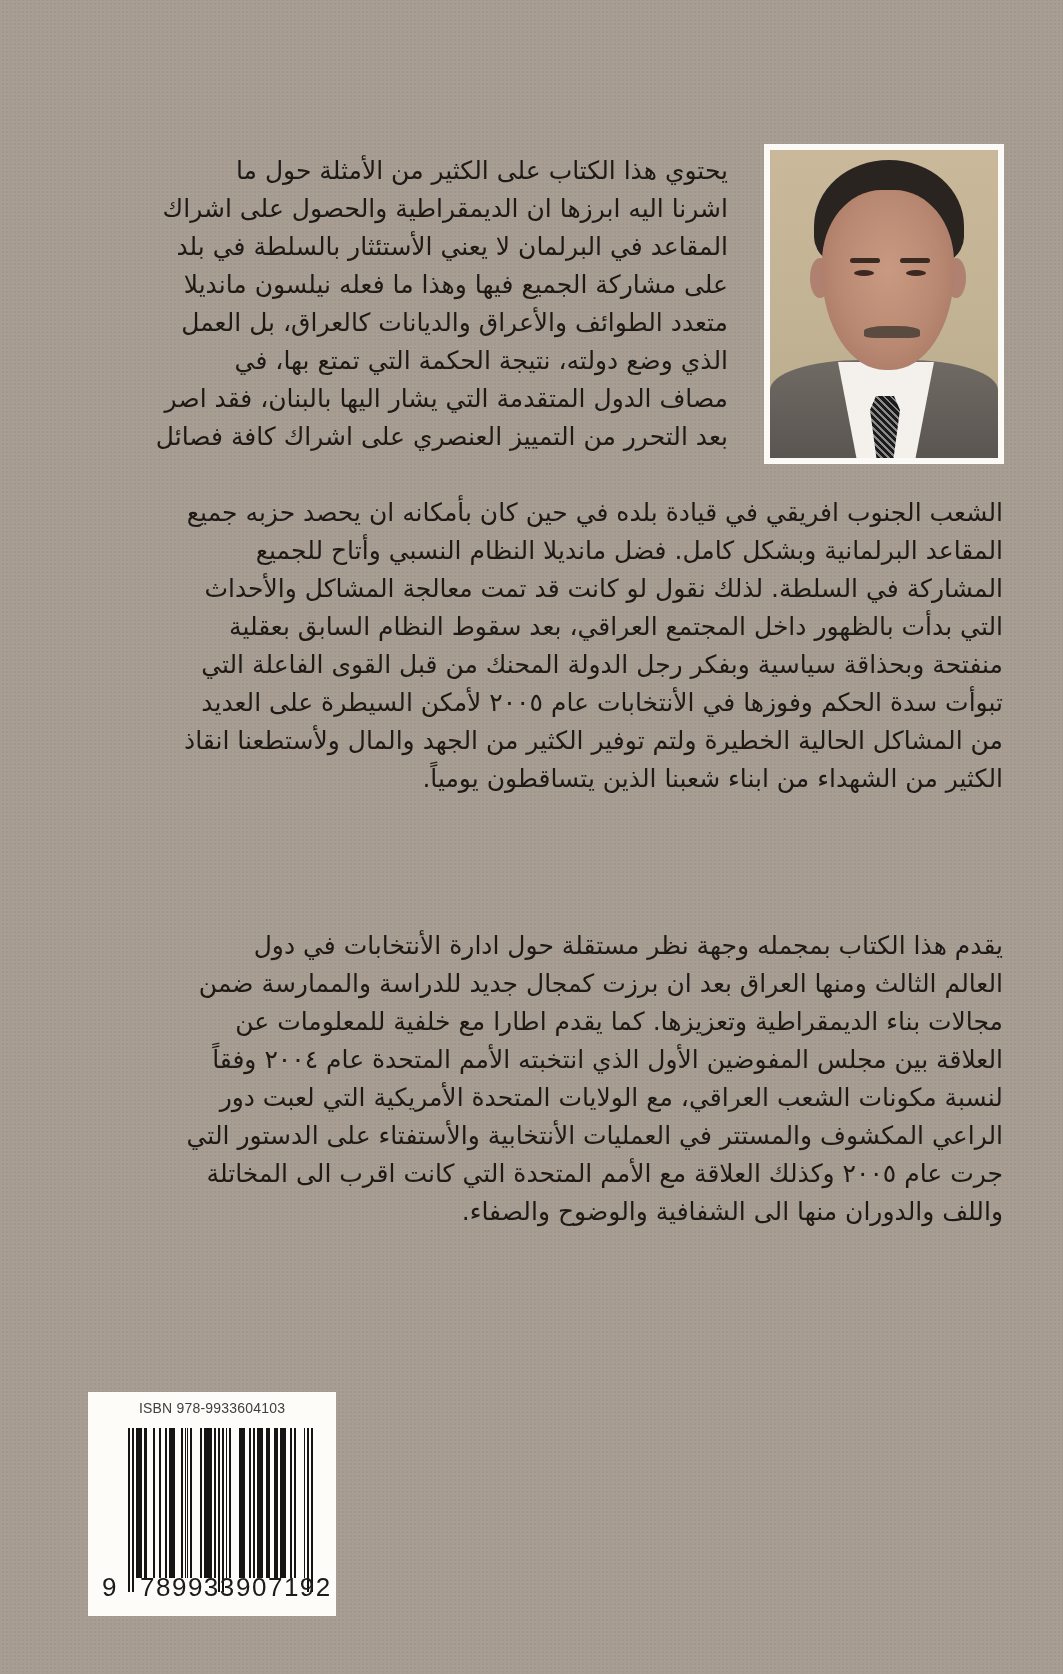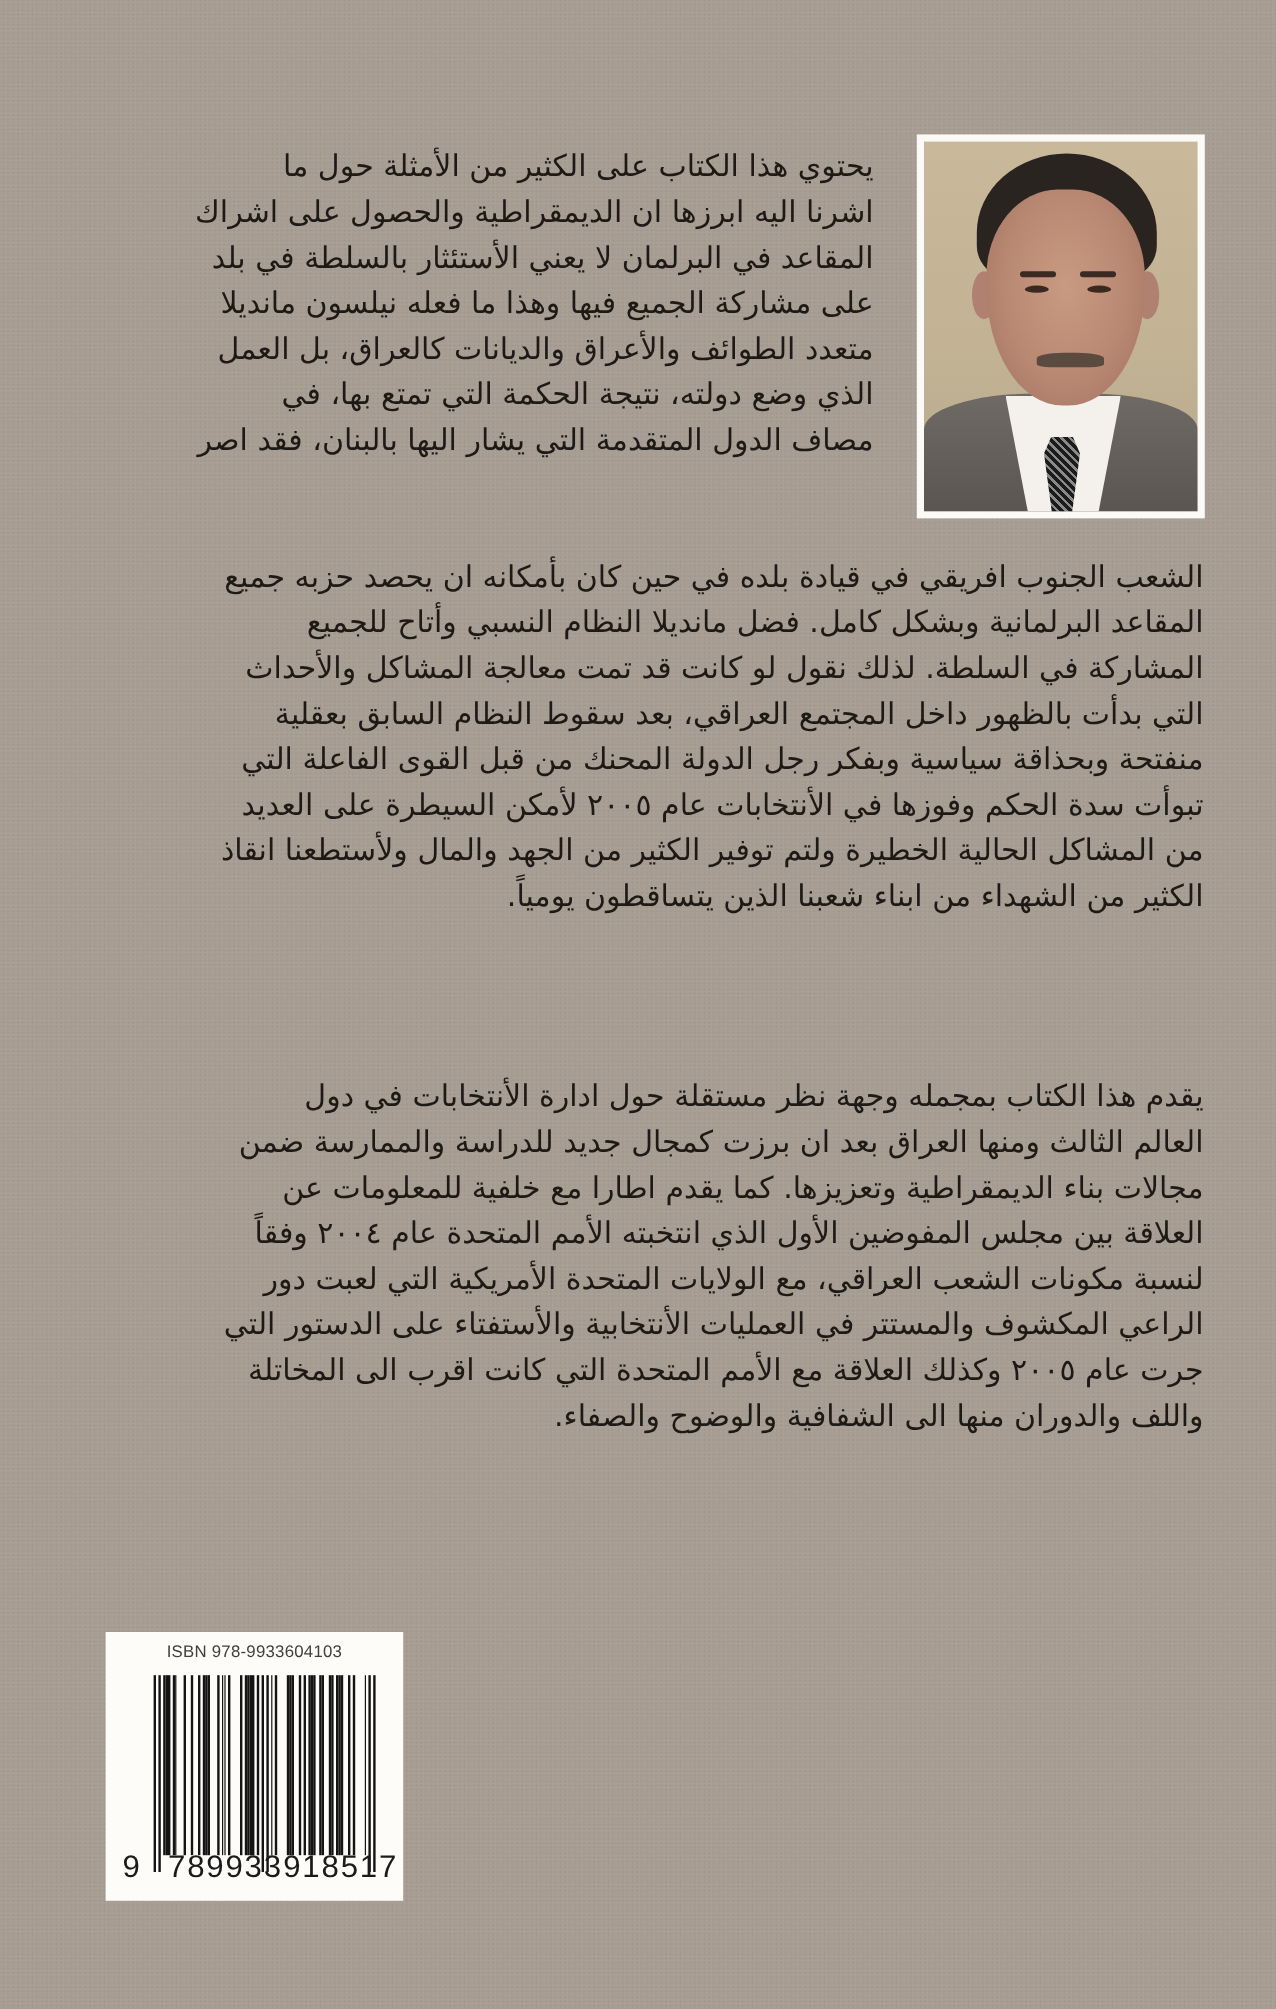--- a/index.html
+++ b/index.html
@@ -10,21 +10,21 @@
       background-image:
         radial-gradient(rgba(255,255,255,0.05) 1px, transparent 1px),
         radial-gradient(rgba(0,0,0,0.04) 1px, transparent 1px);
       background-size: 3px 3px, 4px 4px;
       background-position: 0 0, 1px 2px;
       position: relative;
       overflow: hidden;
       font-family: "DejaVu Sans", sans-serif;
       color: #1c1714;
     }
-    .cover { position: absolute; inset: 0; }
+    .cover { position: absolute; inset: 0; margin-top: 32px; }
 
     
     .photo-frame {
       position: absolute;
       left: 764px;
       top: 112px;
       width: 240px;
       height: 320px;
       background: #fbfaf6;
       padding: 6px;
@@ -147,20 +147,21 @@
   </div>
 
   <div class="para para1a">
     <span class="line">يحتوي هذا الكتاب على الكثير من الأمثلة حول ما</span>
     <span class="line">اشرنا اليه ابرزها ان الديمقراطية والحصول على اشراك</span>
     <span class="line">المقاعد في البرلمان لا يعني الأستئثار بالسلطة في بلد</span>
     <span class="line">على مشاركة الجميع فيها وهذا ما فعله نيلسون مانديلا</span>
     <span class="line">متعدد الطوائف والأعراق والديانات كالعراق، بل العمل</span>
     <span class="line">الذي وضع دولته، نتيجة الحكمة التي تمتع بها، في</span>
     <span class="line">مصاف الدول المتقدمة التي يشار اليها بالبنان، فقد اصر</span>
+    <span class="line">بعد التحرر من التمييز العنصري على اشراك كافة فصائل</span>
   </div>
 
   <div class="para para1b">
     <span class="line">الشعب الجنوب افريقي في قيادة بلده في حين كان بأمكانه ان يحصد حزبه جميع</span>
     <span class="line">المقاعد البرلمانية وبشكل كامل. فضل مانديلا النظام النسبي وأتاح للجميع</span>
     <span class="line">المشاركة في السلطة. لذلك نقول لو كانت قد تمت معالجة المشاكل والأحداث</span>
     <span class="line">التي بدأت بالظهور داخل المجتمع العراقي، بعد سقوط النظام السابق بعقلية</span>
     <span class="line">منفتحة وبحذاقة سياسية وبفكر رجل الدولة المحنك من قبل القوى الفاعلة التي</span>
     <span class="line">تبوأت سدة الحكم وفوزها في الأنتخابات عام ٢٠٠٥ لأمكن السيطرة على العديد</span>
     <span class="line">من المشاكل الحالية الخطيرة ولتم توفير الكثير من الجهد والمال ولأستطعنا انقاذ</span>
@@ -224,16 +225,16 @@
         <div class="bar" style="left: 154.05px; width: 1.95px;"></div>
         <div class="bar" style="left: 156px; width: 1.95px;"></div>
         <div class="bar" style="left: 161.85px; width: 1.95px;"></div>
         <div class="bar" style="left: 165.75px; width: 1.95px;"></div>
         <div class="bar" style="left: 175.5px; width: 1.95px;"></div>
         <div class="bar guard" style="left: 179.4px; width: 1.95px;"></div>
         <div class="bar guard" style="left: 183.3px; width: 1.95px;"></div>
       </div>
     <span class="digits digit-first">9</span>
     <span class="digits digit-group1">789933</span>
-    <span class="digits digit-group2">918517</span>
+    <span class="digits digit-group2">907192</span>
   </div>
 
 </div>
 
 </body></html>

